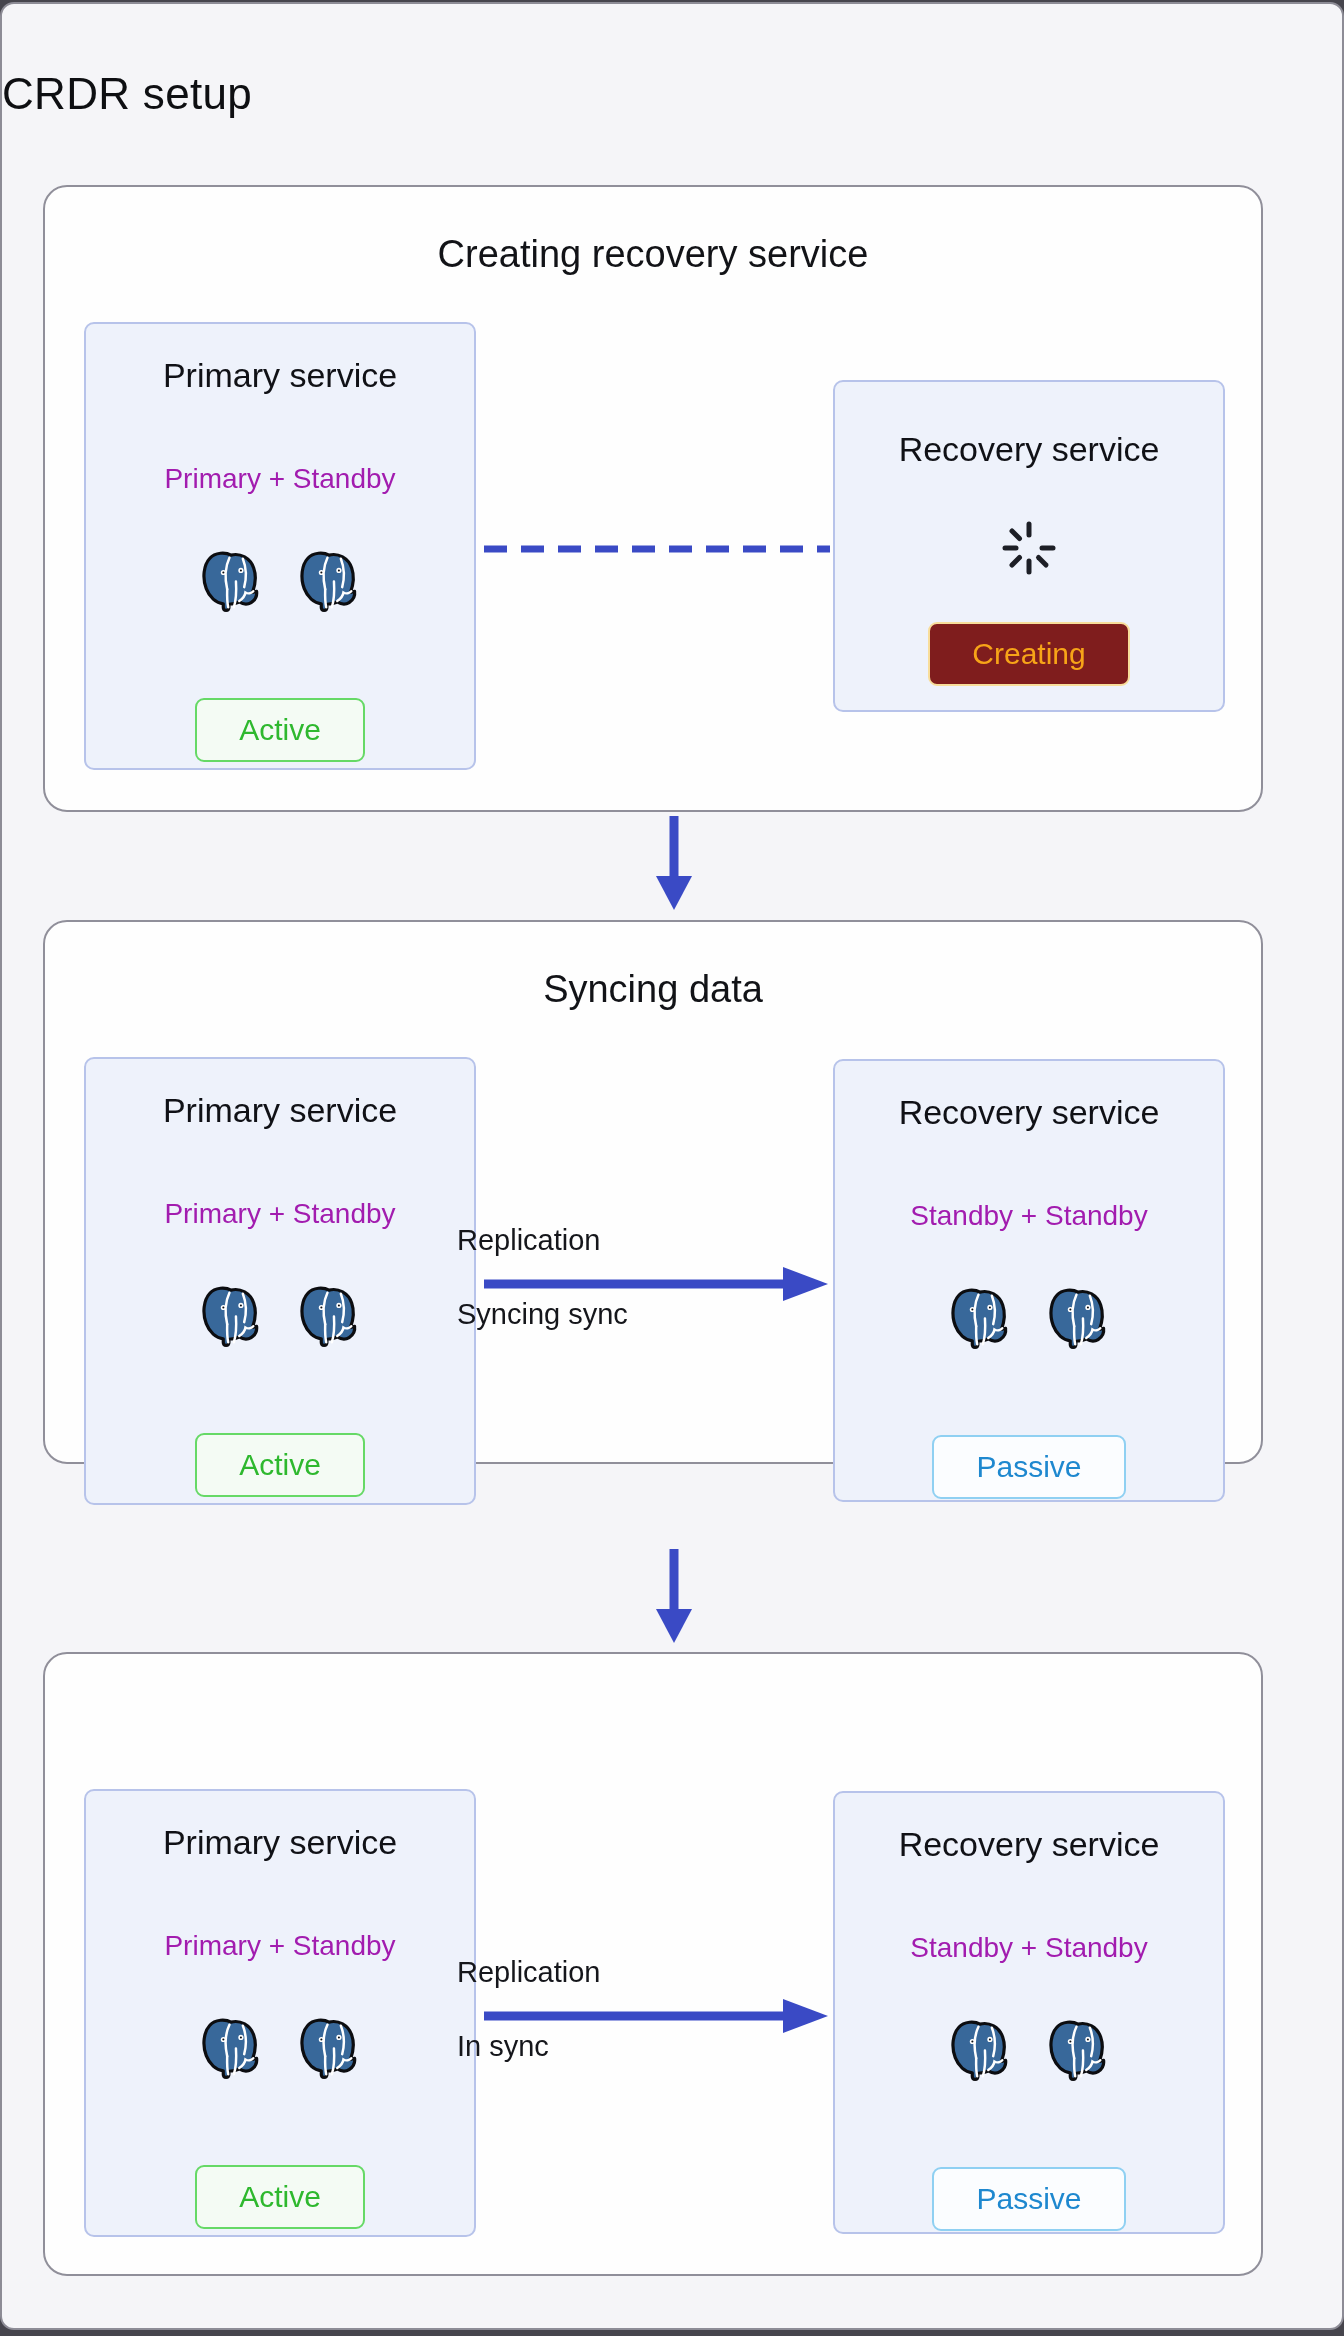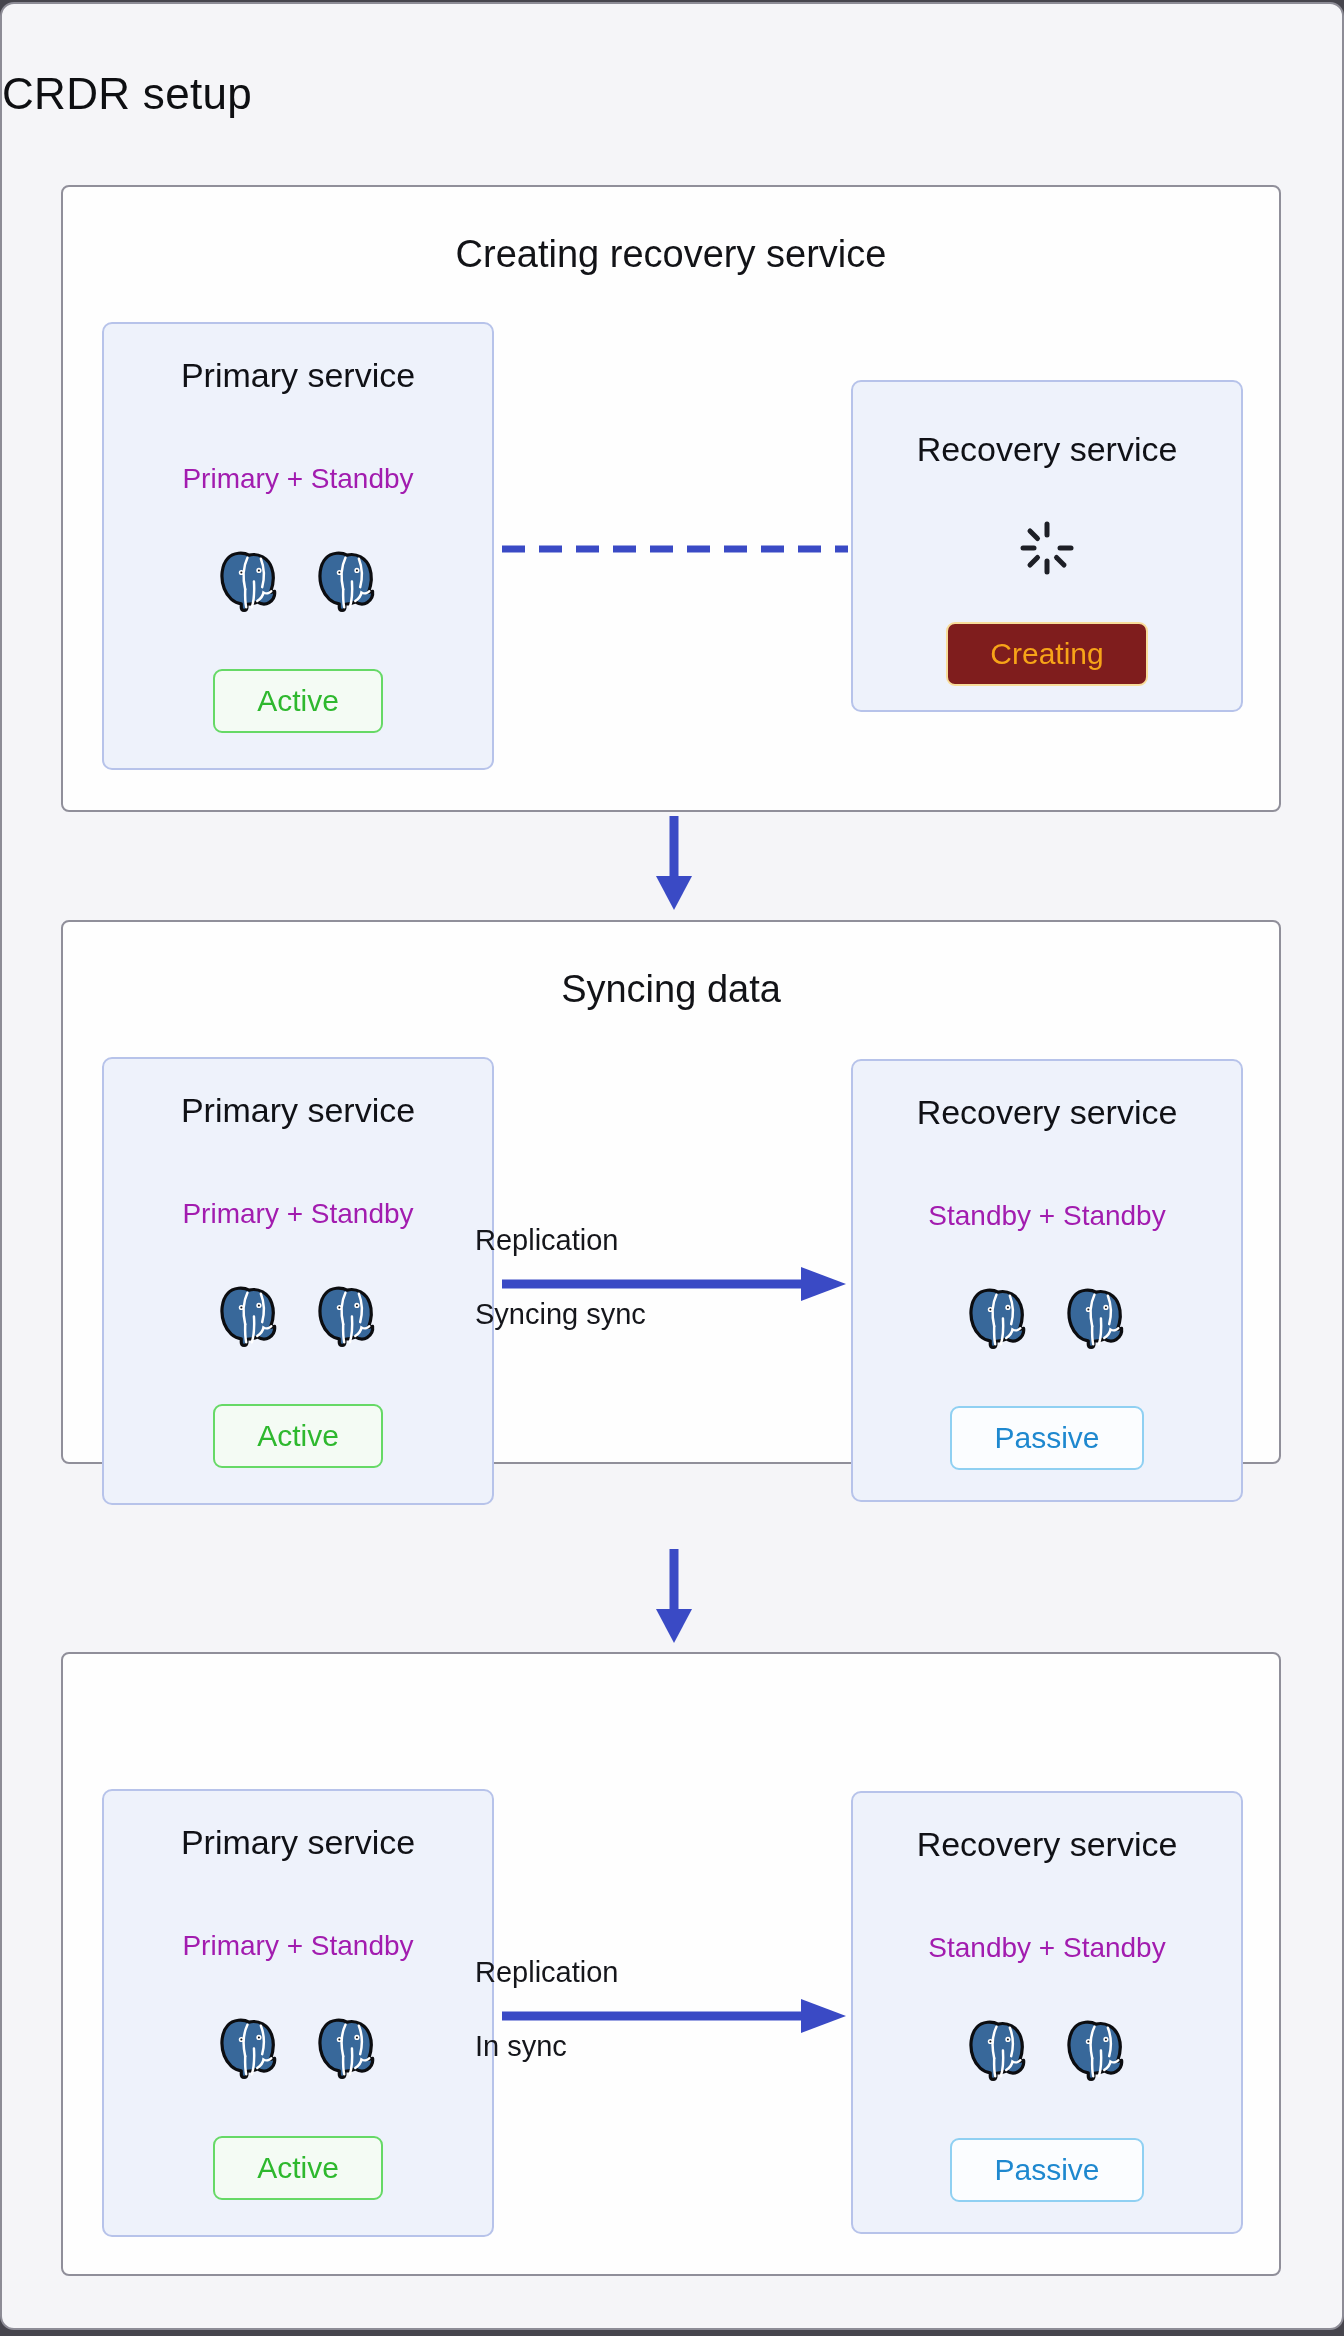--- a/index.html
+++ b/index.html
@@ -14,22 +14,22 @@
     position:absolute;left:0;right:0;top:2px;bottom:6px;
     background:#f5f5f8;border:2px solid #8d8c96;border-radius:14px;
   }
   .page-title{
     position:absolute;top:64px;left:0;width:100%;
     text-align:left;font-size:44px;line-height:52px;font-weight:500;
     color:#0e0f12;letter-spacing:.3px;
   }
   
   .stage{
-    position:absolute;left:59px;width:1220px;
-    background:#fefefe;border:2px solid #908f9a;border-radius:8px;
+    position:absolute;left:41px;width:1220px;
+    background:#fefefe;border:2px solid #908f9a;border-radius:24px;
     box-sizing:border-box;
   }
   .stage-1{top:181px;height:627px;}
   .stage-2{top:916px;height:544px;}
   .stage-3{top:1648px;height:624px;}
   .stage-title{
     position:absolute;top:44px;left:0;width:100%;text-align:center;
     font-size:38px;line-height:46px;font-weight:500;color:#121317;
   }
   
@@ -42,21 +42,21 @@
   .node--primary{left:39px;top:135px;height:448px;}
   .node--recovery{left:788px;top:137px;height:443px;}
   .node--recovery-compact{left:788px;top:193px;height:332px;padding-top:46px;}
   .node-title{font-size:34px;line-height:42px;color:#101116;}
   .node-subtitle{font-size:28px;line-height:30px;color:#a21caf;margin-top:68px;}
   .icon-row{display:flex;gap:32px;margin-top:56px;height:66px;}
   .icon-row svg{width:66px;height:66px;display:block;}
   .spinner-wrap{margin-top:50px;height:58px;}
   
   .badge{
-    margin-top:53px;box-sizing:border-box;
+    margin-top:82px;box-sizing:border-box;
     font-size:30px;line-height:32px;
     padding:14px 42px;border-radius:9px;border:2px solid transparent;
     background:#fff;
   }
   .badge--active{color:#2eb82e;border-color:#66d966;background:#f4fbf4;}
   .badge--creating{margin-top:44px;color:#f7a418;border-color:#f8dd9a;background:#7f1d1d;}
   .badge--passive{color:#1e88cf;border-color:#8fd0f2;background:#fbfdff;}
   
   .link-svg{position:absolute;left:437px;top:342px;width:350px;height:40px;}
   .edge-label{

